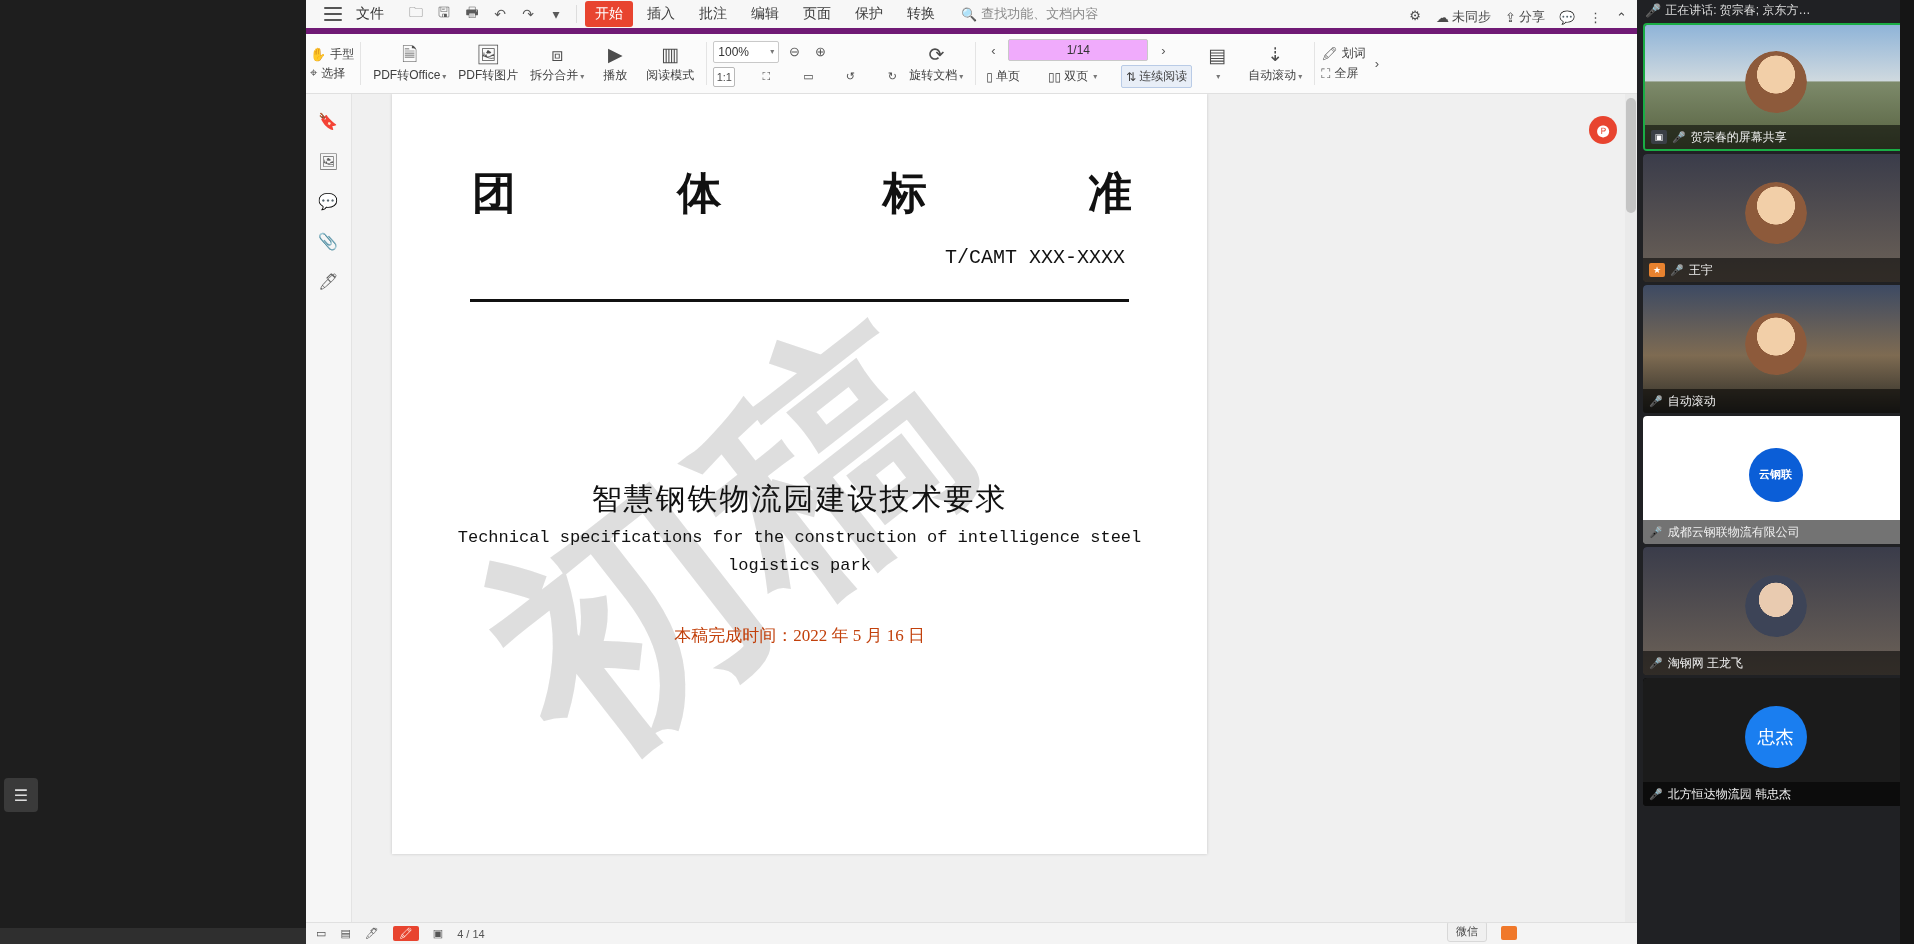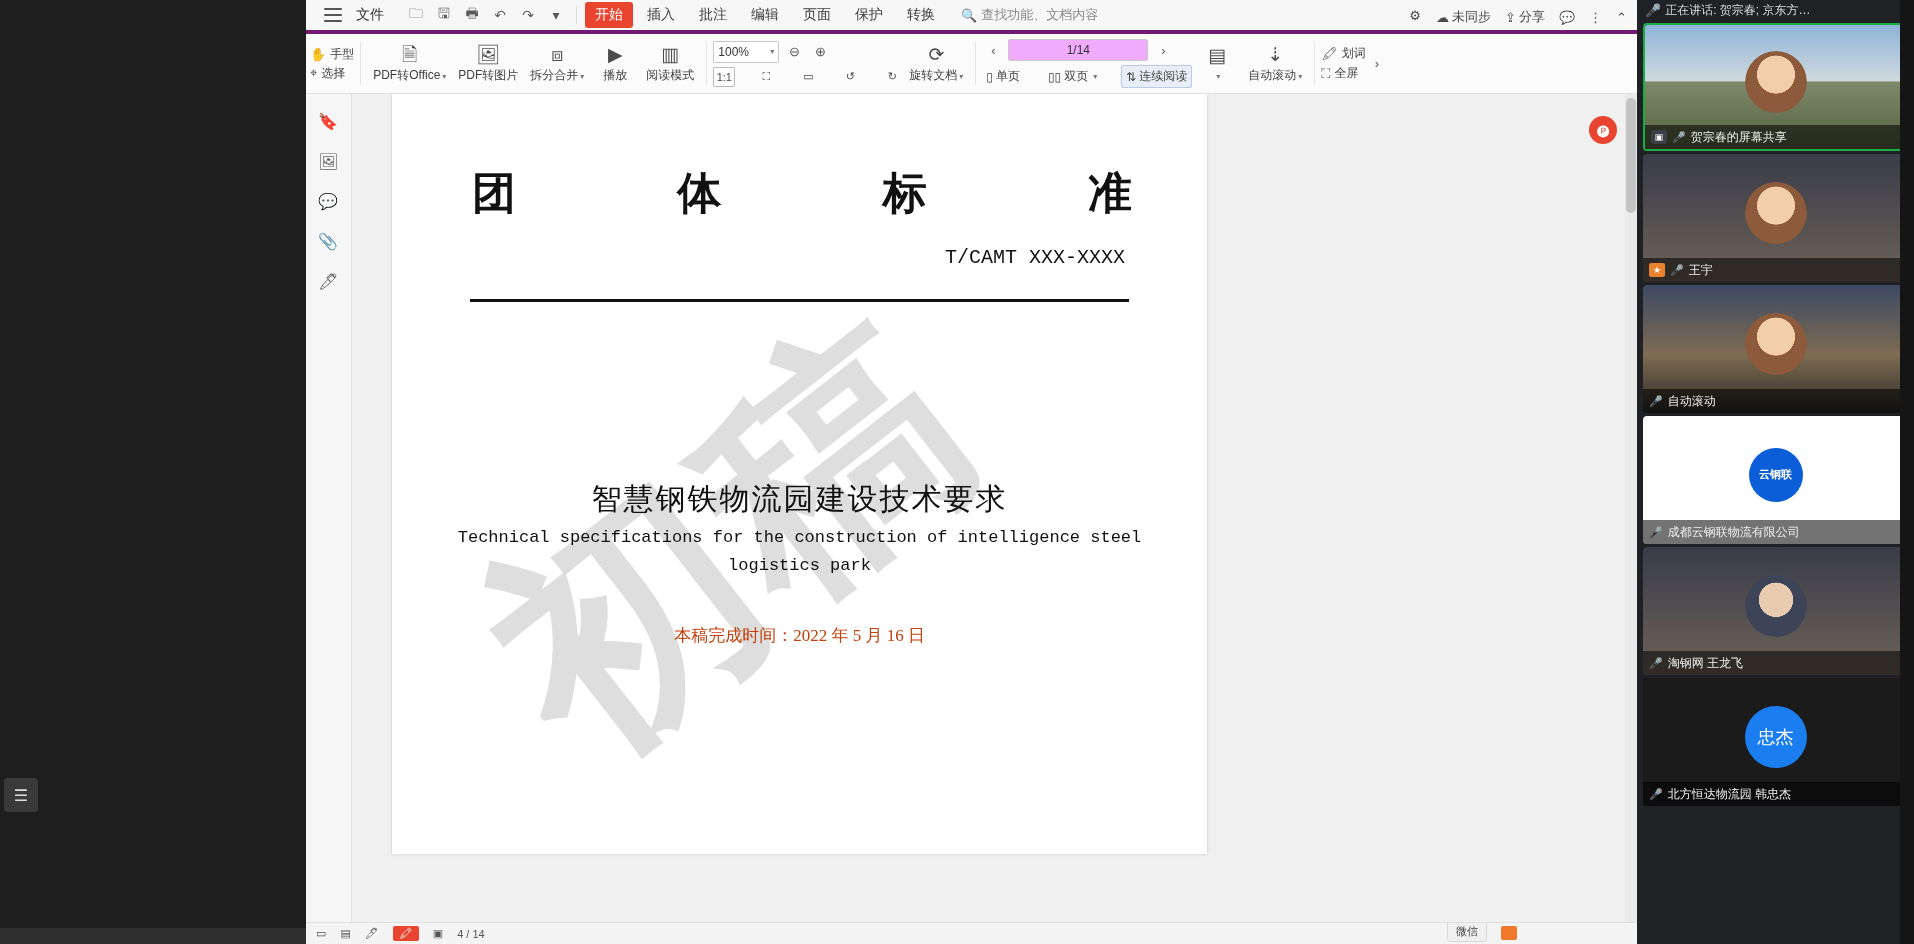--- a/index.html
+++ b/index.html
@@ -31,21 +31,21 @@
   
   .wps {
     position: absolute; left: 306px; top: 0; width: 1331px; height: 944px;
     background: #f2f2f2;
   }
 
   
   .topbar {
     position: relative; height: 34px; background: #f7f7f7;
     display: flex; align-items: center; padding: 0 6px;
-    border-bottom: 4px solid #701a75;
+    border-bottom: 6px solid #701a75;
   }
   .hamburger {
     width: 18px; height: 14px; display: flex; flex-direction: column;
     justify-content: space-between; margin: 0 6px 0 12px;
   }
   .hamburger span { display: block; height: 2px; background: #555; border-radius: 1px; }
   .file-btn {
     font-size: 14px; color: #333; padding: 3px 8px; margin-right: 10px;
   }
   .tb-icon {

